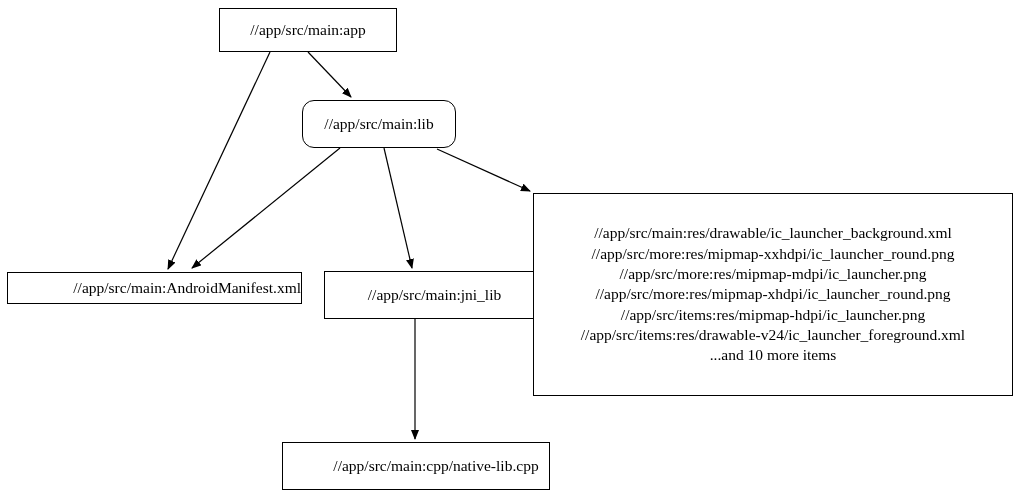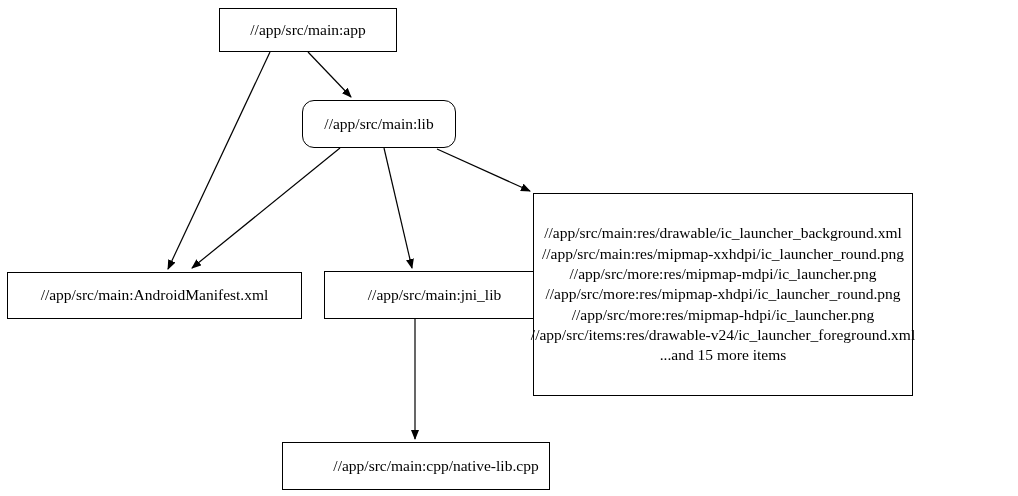--- a/index.html
+++ b/index.html
@@ -36,23 +36,23 @@
     line-height: 1.2;
     white-space: nowrap;
   }
   .node.multiline {
     flex-direction: column;
     justify-content: center;
     line-height: 1.31;
   }
   #node-app        { left: 203px; top: 8px;   width: 178px; height: 44px; margin-left: 16px; }
   #node-lib        { left: 302px; top: 100px; width: 154px; height: 48px; border-radius: 12px; }
-  #node-manifest   { left: 7px;   top: 272px; width: 295px; height: 47px; }
+  #node-manifest   { left: 7px;   top: 272px; width: 295px; height: 32px; justify-content: flex-end; }
   #node-jni-lib    { left: 324px; top: 271px; width: 221px; height: 48px; }
-  #node-res-group  { left: 533px; top: 193px; width: 380px; height: 203px; }
+  #node-res-group  { left: 533px; top: 193px; width: 480px; height: 203px; }
   #node-native-lib { left: 282px; top: 442px; width: 268px; height: 48px; padding-left: 40px; }
   .edge { stroke: #000000; stroke-width: 1.2; fill: none; }
 </style>
 </head>
 <body>
 
 <div id="canvas">
 
   <svg id="edge-layer" width="1018" height="496" viewBox="0 0 1018 496">
     <defs>
@@ -79,25 +79,25 @@
   <div class="node" id="node-manifest">
     <span>//app/src/main:AndroidManifest.xml</span>
   </div>
 
   <div class="node" id="node-jni-lib">
     <span>//app/src/main:jni_lib</span>
   </div>
 
   <div class="node multiline" id="node-res-group">
     <span>//app/src/main:res/drawable/ic_launcher_background.xml</span>
-    <span>//app/src/main:res/mipmap-xxhdpi/ic_launcher_round.png</span>
+    <span>//app/src/more:res/mipmap-xxhdpi/ic_launcher_round.png</span>
     <span>//app/src/more:res/mipmap-mdpi/ic_launcher.png</span>
     <span>//app/src/more:res/mipmap-xhdpi/ic_launcher_round.png</span>
-    <span>//app/src/more:res/mipmap-hdpi/ic_launcher.png</span>
+    <span>//app/src/items:res/mipmap-hdpi/ic_launcher.png</span>
     <span>//app/src/items:res/drawable-v24/ic_launcher_foreground.xml</span>
-    <span>...and 15 more items</span>
+    <span>...and 10 more items</span>
   </div>
 
   <div class="node" id="node-native-lib">
     <span>//app/src/main:cpp/native-lib.cpp</span>
   </div>
 
 </div>
 
 </body></html>

